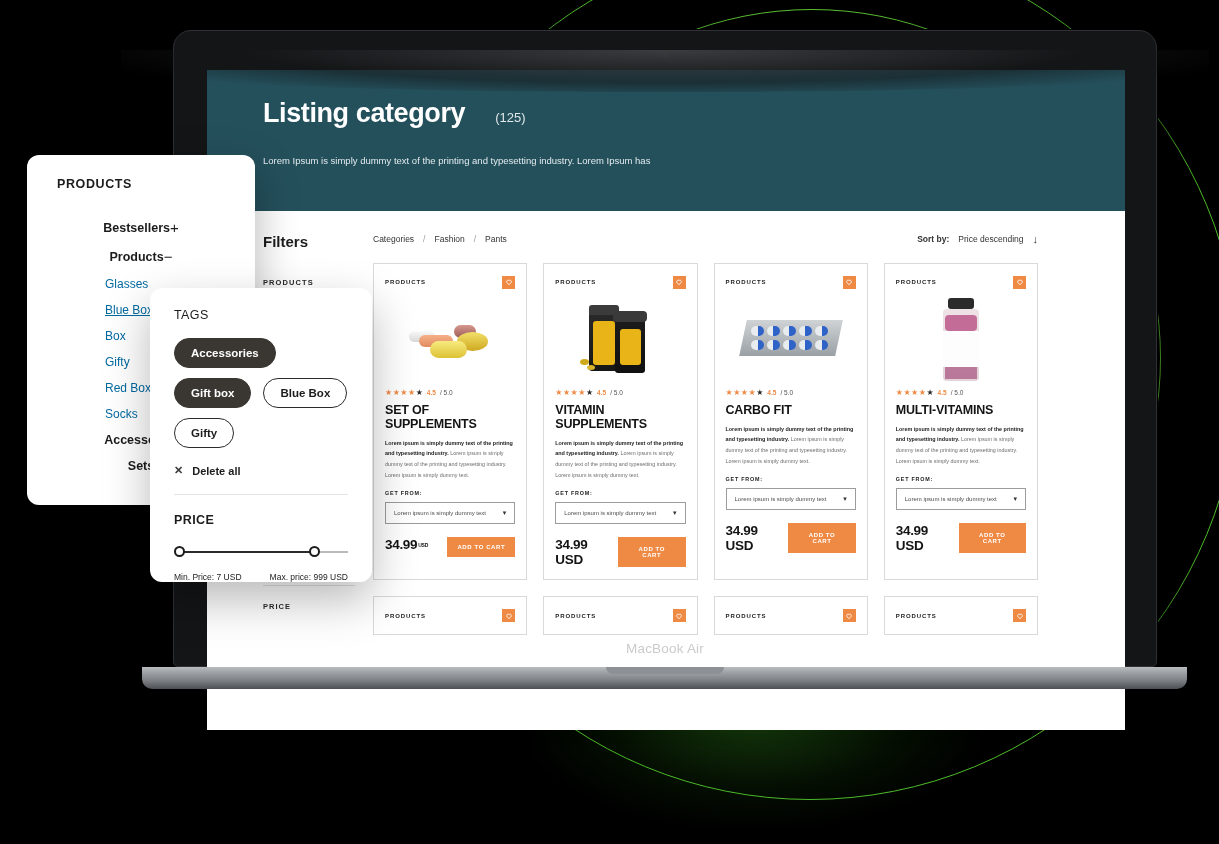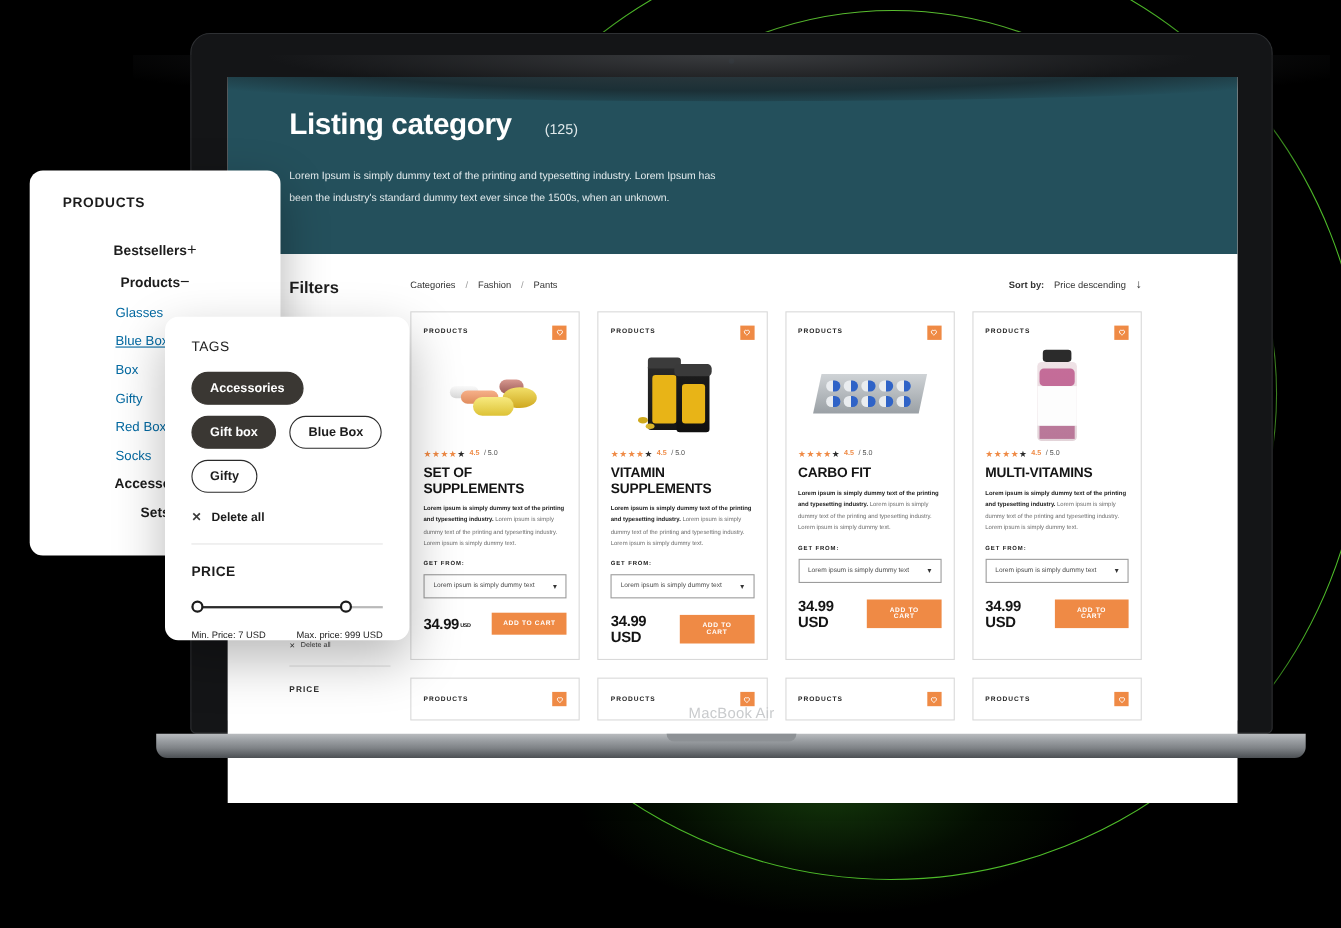--- a/index.html
+++ b/index.html
@@ -105,21 +105,21 @@
   .card-title { margin-top:6px; font-size:12.5px; font-weight:700; letter-spacing:-.2px; color:#141414; }
   .card-desc { margin-top:7px; font-size:5.4px; line-height:1.95; color:#6d6d6d; }
   .card-desc b { color:#1b1b1b; }
   .card-sublabel { margin-top:10px; font-size:5.4px; font-weight:700; letter-spacing:.8px; color:#222; }
   .select {
     margin-top:6px; border:1px solid #9c9c9c; height:22px; display:flex; align-items:center;
     justify-content:space-between; padding:0 8px;
   }
   .select span { font-size:6px; color:#4a4a4a; }
   .select .chev { font-size:7px; color:#333; }
-  .card-bottom { margin-top:13px; display:flex; align-items:center; justify-content:space-between; }
+  .card-bottom { margin-top:13px; display:flex; justify-content:space-between; }
   .price { font-size:13.5px; font-weight:700; color:#141414; letter-spacing:-.3px; }
   .price .cur { font-size:13.5px; }
   .price.small-cur .cur { font-size:5px; margin-left:1px; vertical-align:2px; }
   .atc {
     background:#ef8a45; color:#fff; border:none; font-size:6px; font-weight:700; letter-spacing:.6px;
     padding:7px 10px; cursor:pointer; font-family:"Liberation Sans", sans-serif;
   }
 
   
   .pills { position:relative; width:90px; height:50px; }
@@ -184,21 +184,20 @@
 
       <div id="screen">
 
         <div class="hero">
           <div class="hero-row">
             <div class="hero-title">Listing category</div>
             <div class="hero-count">(125)</div>
           </div>
           <div class="hero-desc">
             <div>Lorem Ipsum is simply dummy text of the printing and typesetting industry. Lorem Ipsum has</div>
-            <div>been the industry's standard dummy text ever since the 1500s, when an unknown.</div>
           </div>
         </div>
 
         <div class="content">
 
           <div class="filters-col">
             <div class="filters-title">Filters</div>
             <div class="filters-sub">PRODUCTS</div>
 
             <div class="filters-ghost">

